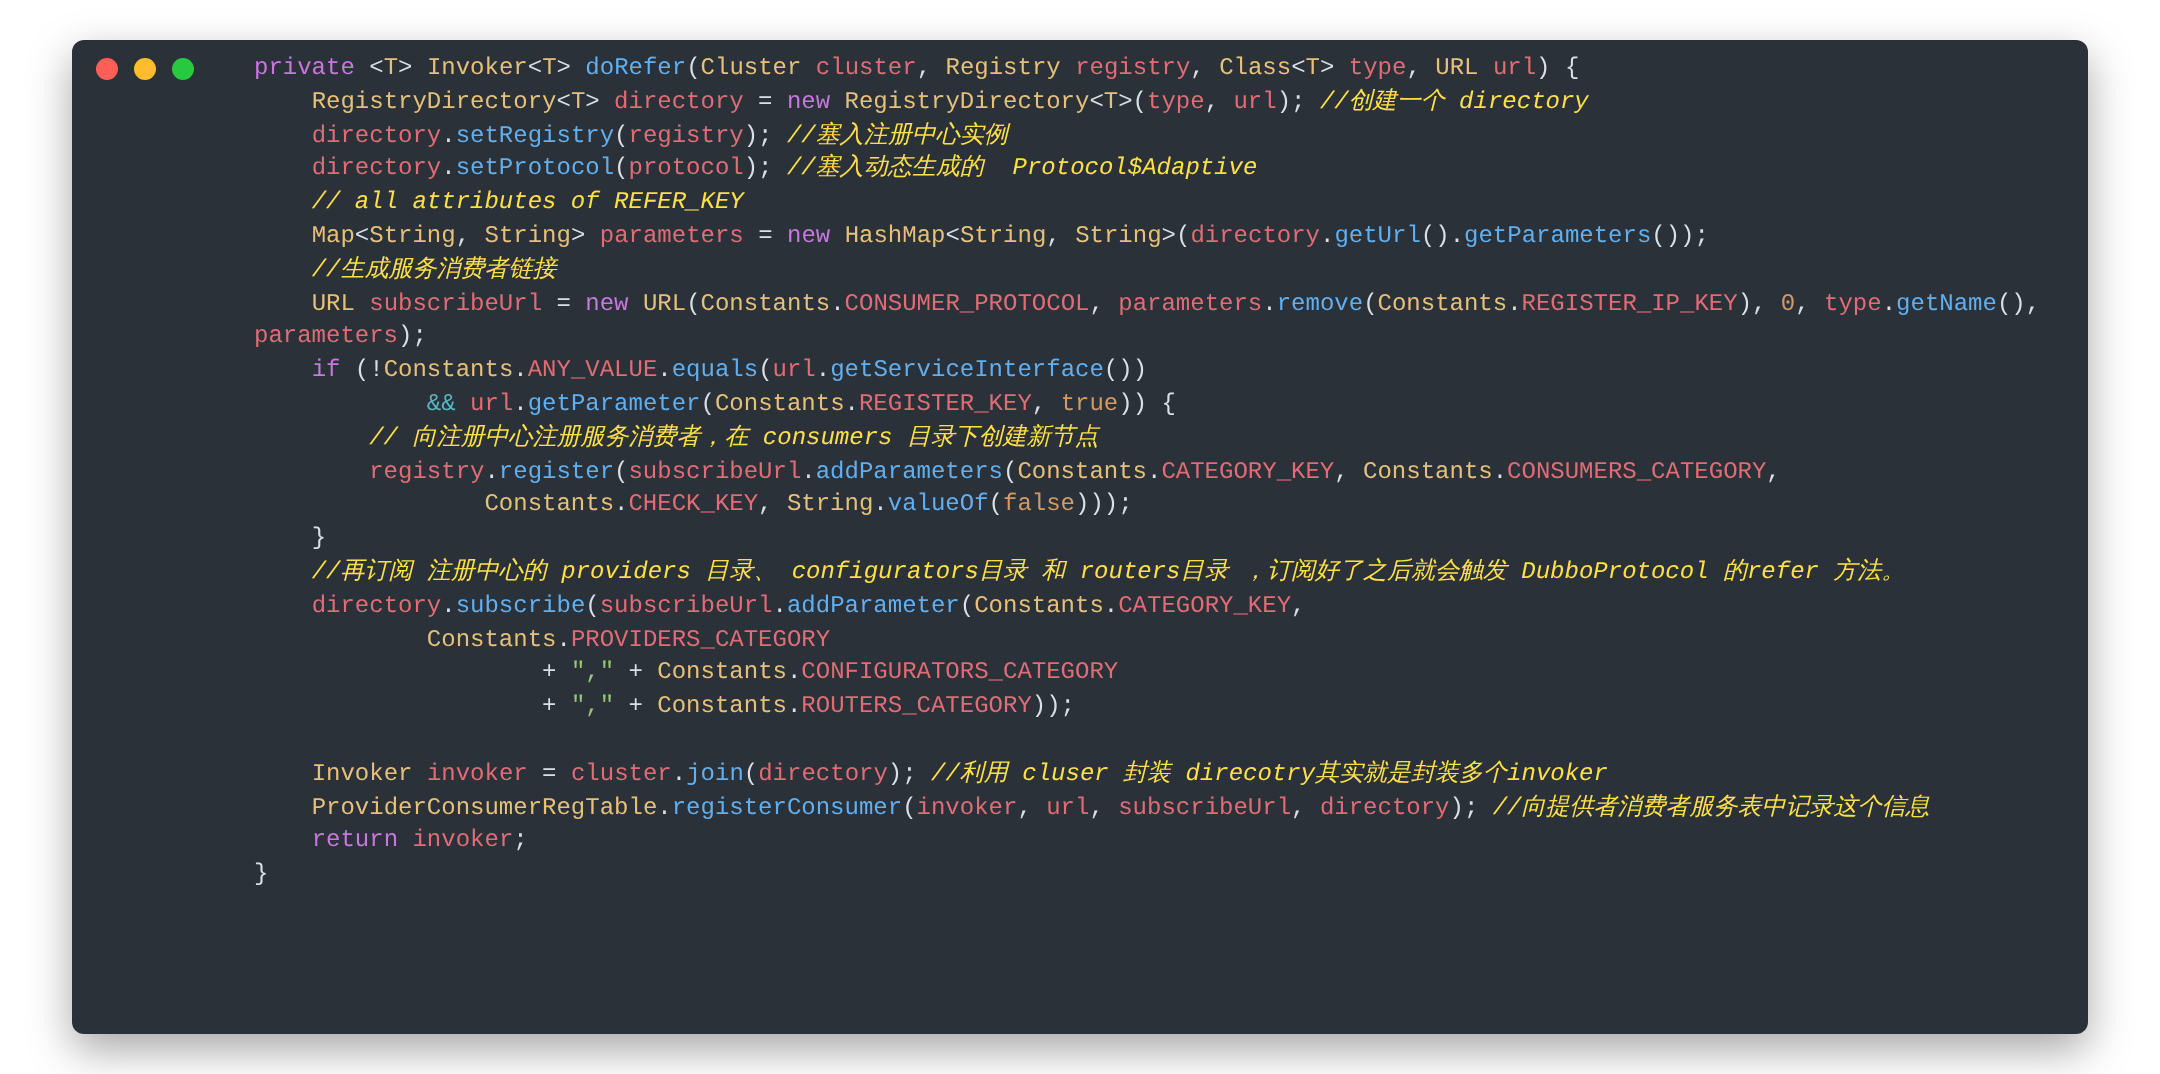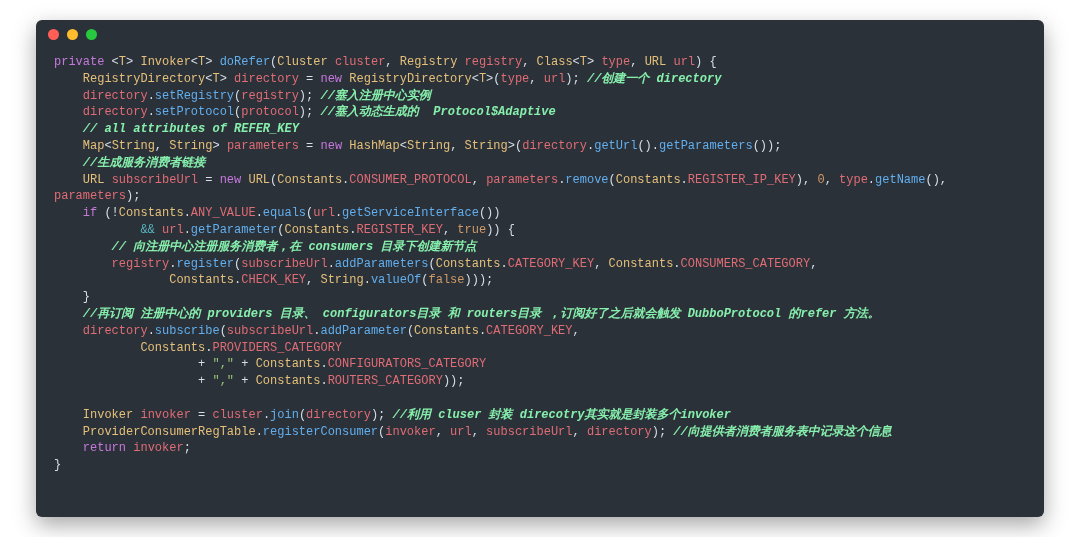--- a/index.html
+++ b/index.html
@@ -20,21 +20,21 @@
     display: flex;
     align-items: stretch;
     justify-content: center;
   }
   .window {
     flex: 1;
     background: #2b3138;
     border-radius: 6px;
     box-shadow: 0 8px 22px rgba(0,0,0,0.35);
     display: flex;
-    flex-direction: column;
+    flex-direction: row;
     overflow: hidden;
   }
   .titlebar {
     height: 28px;
     display: flex;
     align-items: center;
     padding: 0 12px;
     flex: none;
   }
   .traffic { display: flex; gap: 8px; }
@@ -49,21 +49,21 @@
     white-space: pre;
     color: #d7dfe8;
   }
   .code div { white-space: pre; }
   .kw   { color: #c678dd; }      
   .type { color: #e5c07b; }      
   .id   { color: #e06c75; }      
   .fn   { color: #61afef; }      
   .str  { color: #98c379; }      
   .num  { color: #d19a66; }      
-  .cmt  { color: #86efac; font-style: italic; font-weight: bold; }
+  .cmt  { color: #fde047; font-style: italic; }
   .op   { color: #56b6c2; }
   .pln  { color: #d7dfe8; }
 </style>
 </head>
 <body>
 
 <div class="page">
   <div class="window">
     <div class="titlebar">
       <div class="traffic">

